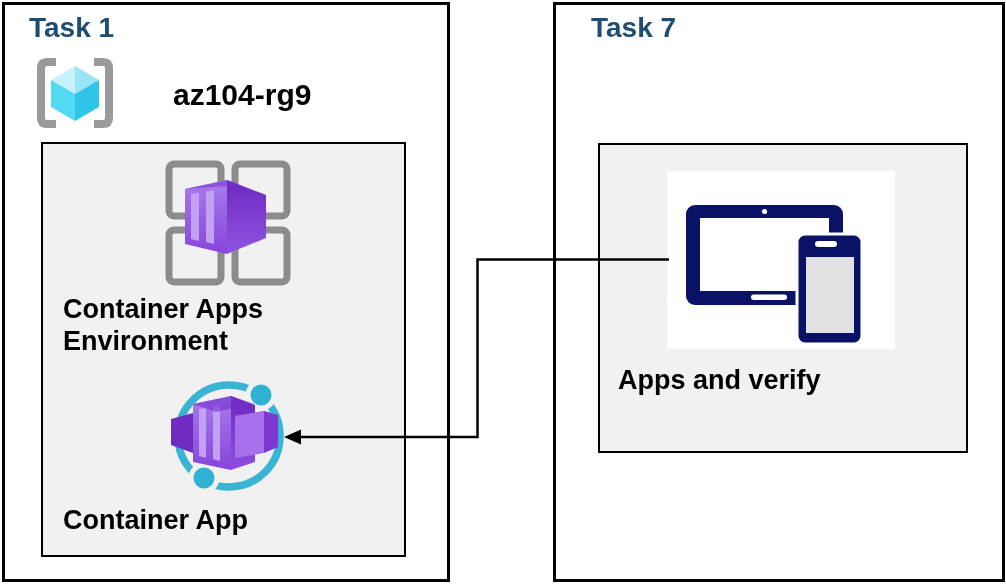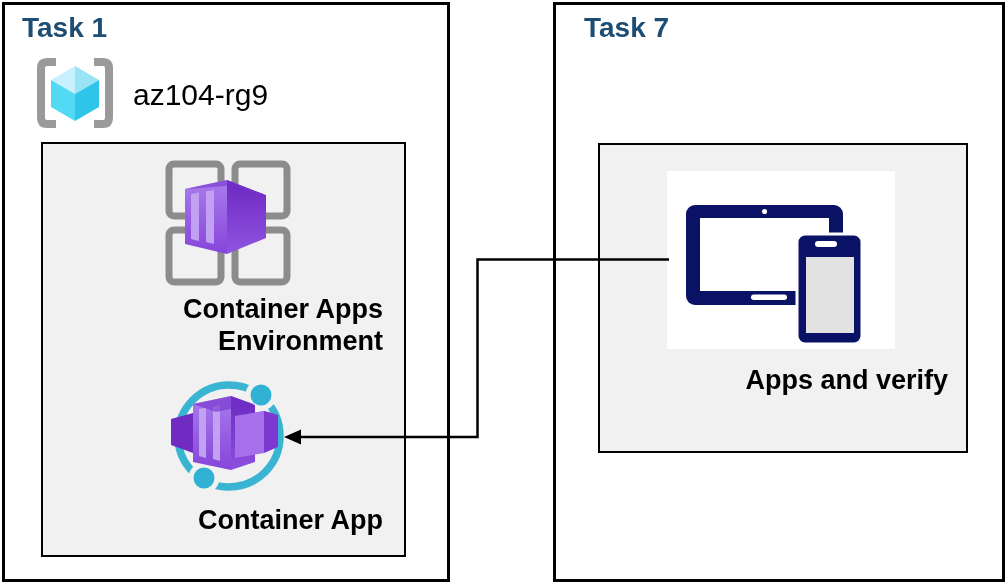--- a/index.html
+++ b/index.html
@@ -6,33 +6,33 @@
   body{
     width:1006px;height:584px;position:relative;background:#ffffff;
     font-family:"Liberation Sans", sans-serif;overflow:hidden;
   }
   .task-box{
     position:absolute;box-sizing:border-box;
     border:3px solid #000;background:#fff;
   }
   .task-title{
     position:absolute;font-size:28px;font-weight:bold;color:#1d4d73;
-    letter-spacing:0px;white-space:nowrap;
+    letter-spacing:0px;white-space:nowrap;margin-left:7px;
   }
   .panel{
     position:absolute;box-sizing:border-box;
     background:#f1f1f1;border:2px solid #000;
   }
   .icon-abs{position:absolute;}
   .label{
-    position:absolute;text-align:right;color:#000;
+    position:absolute;text-align:left;color:#000;
     font-weight:bold;font-size:27px;line-height:1.2;
   }
   .rg-label{
-    position:absolute;color:#000;font-weight:normal;font-size:30px;white-space:nowrap;
+    position:absolute;color:#000;font-weight:bold;font-size:30px;white-space:nowrap;margin-left:40px;
   }
   .white-card{position:absolute;background:#ffffff;}
   #connector-layer{
     position:absolute;left:0;top:0;width:1006px;height:584px;
     z-index:10;pointer-events:none;
   }
 </style>
 </head>
 <body>
 

